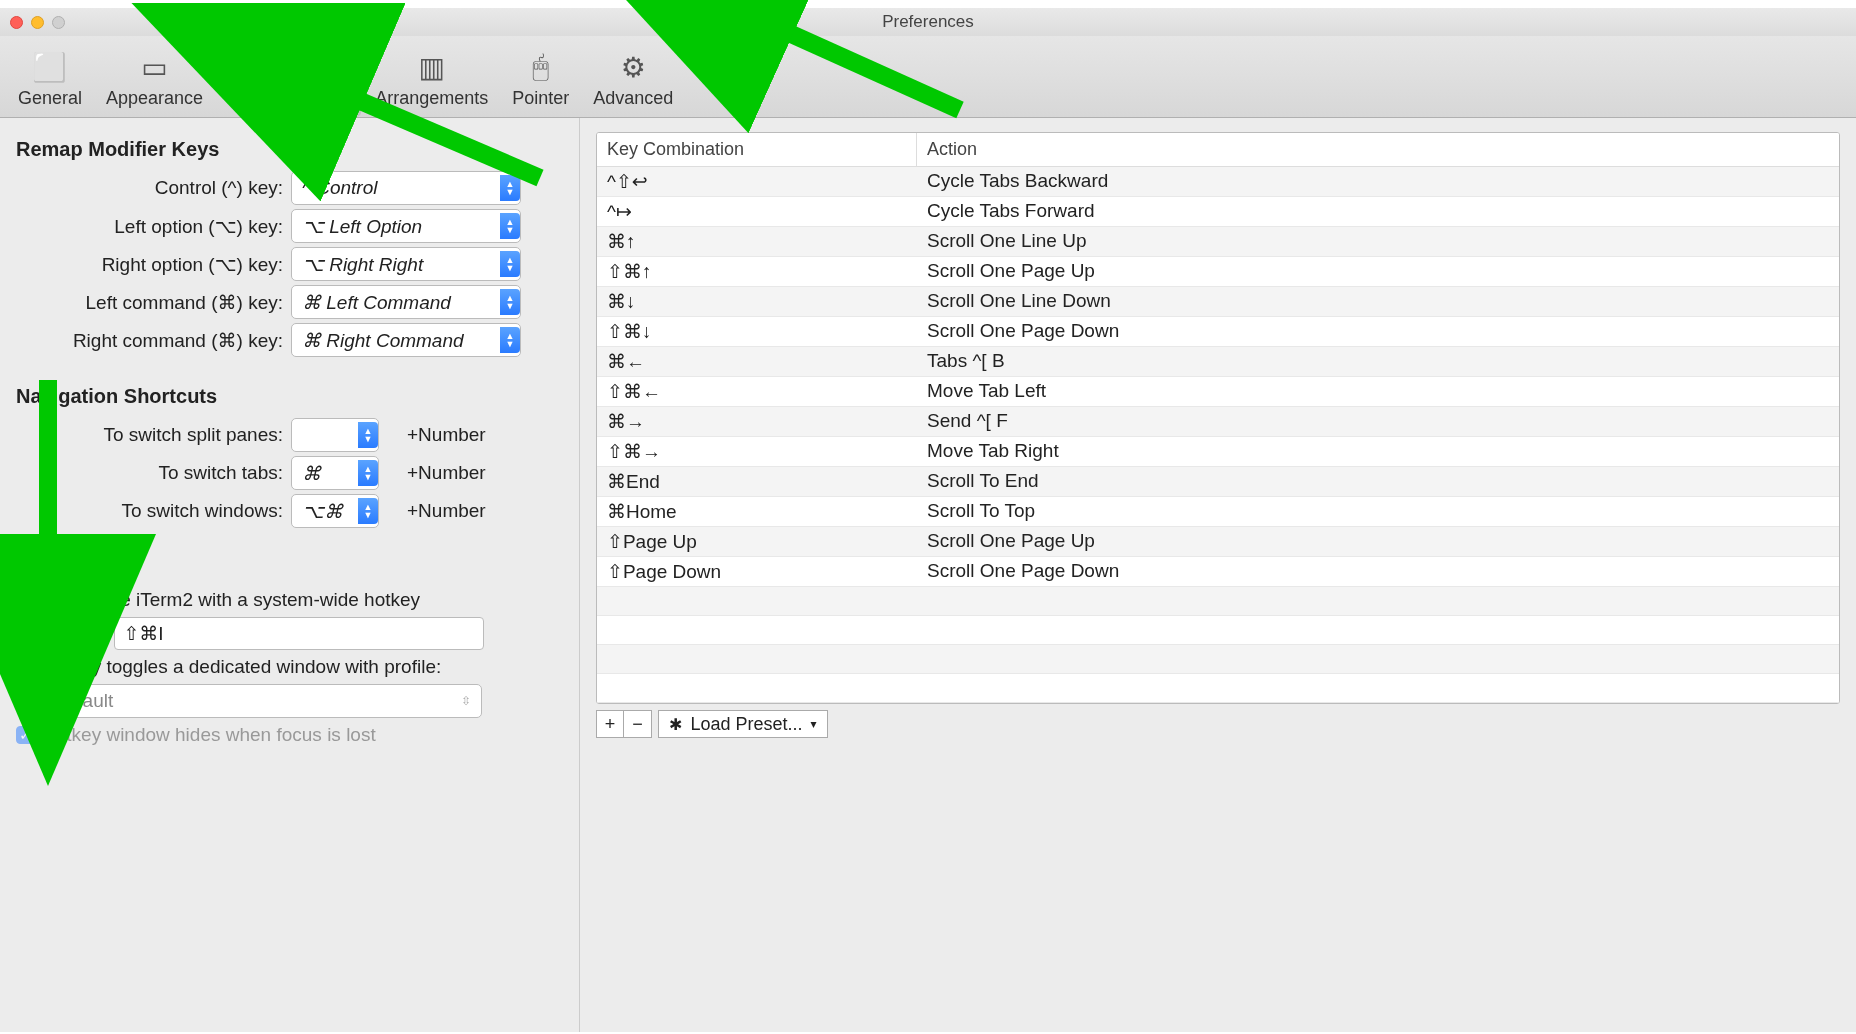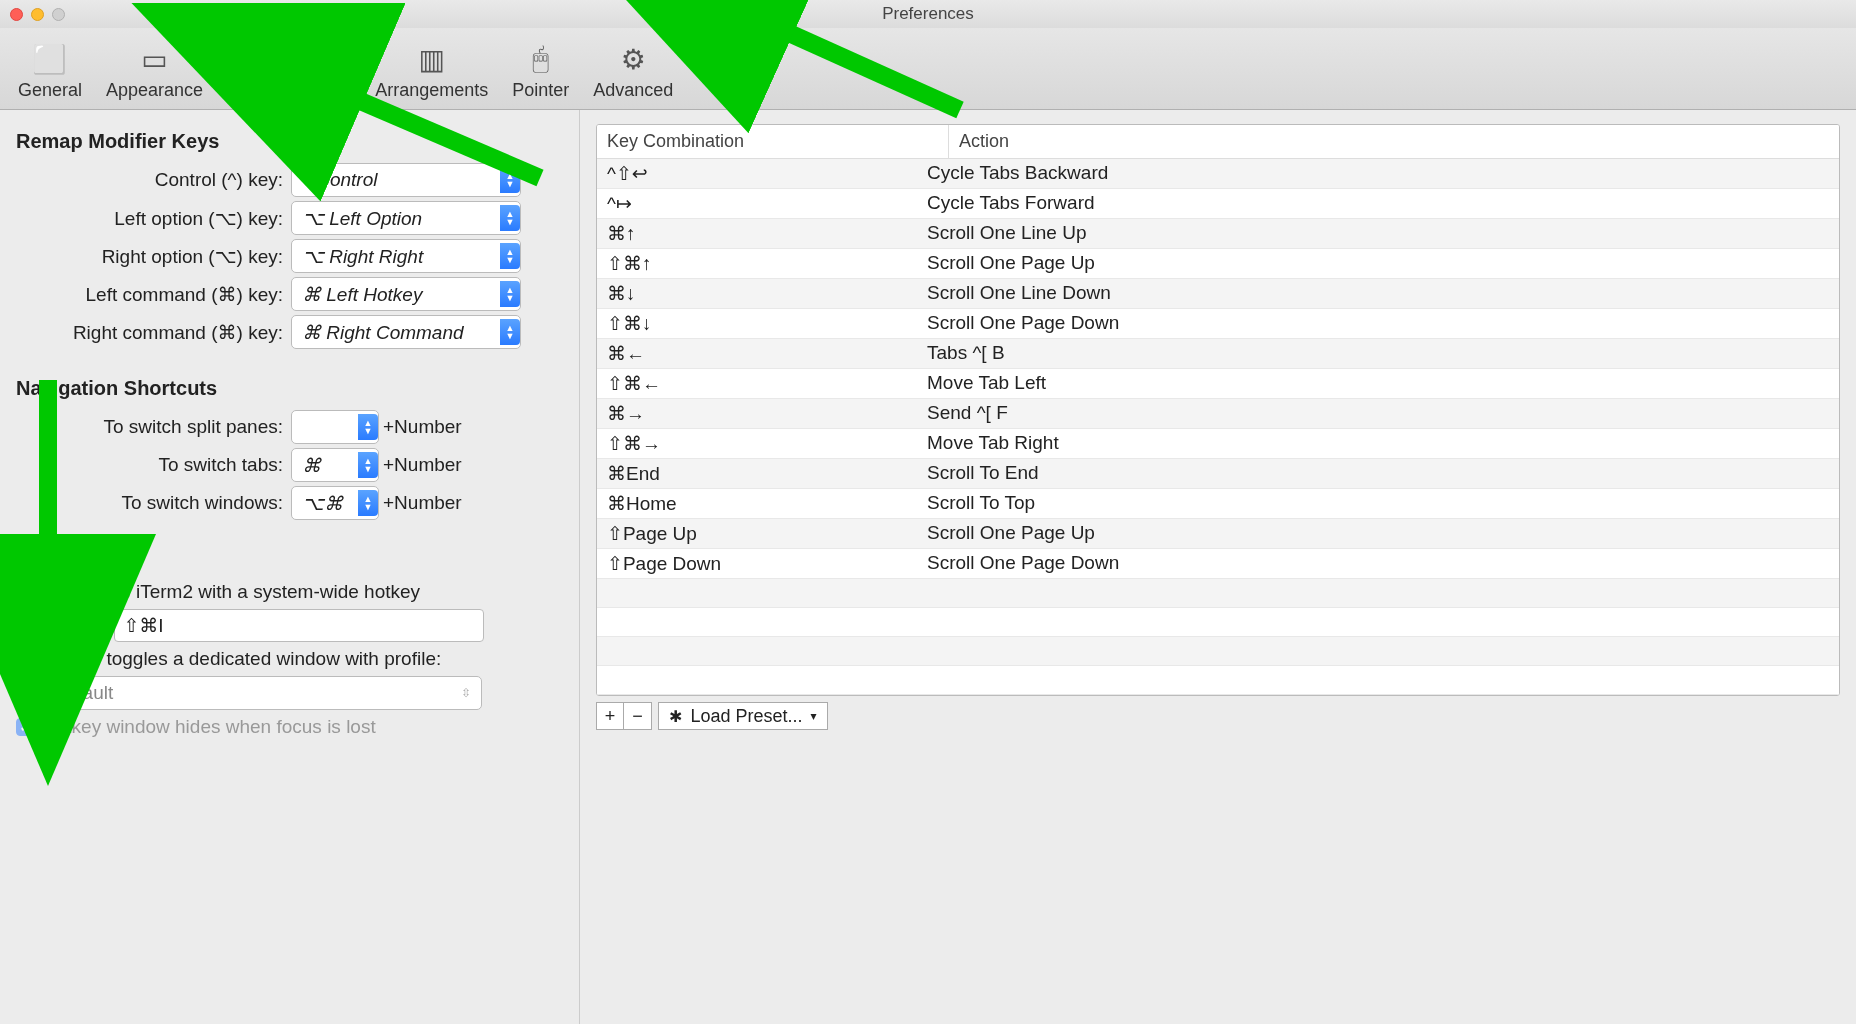--- a/index.html
+++ b/index.html
@@ -12,20 +12,21 @@
   overflow: hidden;
   color: #222;
 }
 .titlebar {
   height: 28px;
   background: linear-gradient(#e9e9e9, #dcdcdc);
   display: flex;
   align-items: center;
   padding: 4px 10px;
   position: relative;
+  margin-top: 8px;
 }
 .traffic { display: flex; gap: 8px; margin-right: 10px;}
 .tl { width: 13px; height: 13px; border-radius: 50%; }
 .tl.red { background:#ff5f57; border:1px solid #e24640;}
 .tl.yellow { background:#ffbd2e; border:1px solid #dfa023;}
 .tl.grey { background:#d0d0d0; border:1px solid #b0b0b0;}
 .window-title { position:absolute; left:50%; transform:translateX(-50%); font-size:17px; color:#444;}
 .toolbar {
   background: linear-gradient(#e6e6e6, #d7d7d7);
   border-bottom: 1px solid #b0b0b0;
@@ -78,21 +79,21 @@
   font-style: italic;
 }
 .mac-select.small { min-width: 88px; }
 .sel-arrows {
   width: 20px; height: 26px;
   background: linear-gradient(#5aa3ff,#2a7bff);
   border-radius: 0 4px 4px 0;
   display:flex; flex-direction:column; align-items:center; justify-content:center;
   color:#fff; font-size:9px; line-height:8px;
 }
-.suffix { margin-left: 4px; font-size:19px; }
+.suffix { margin-left: 28px; font-size:19px; }
 .checkbox-row { display:flex; align-items:center; gap:8px; margin:6px 0; }
 .chk {
   width:18px; height:18px; border:1px solid #999; border-radius:4px; background:#fff;
   display:inline-flex; align-items:center; justify-content:center; font-size:14px;
 }
 .chk.checked { background:#2a7bff; border-color:#2a7bff; color:#fff;}
 .chk.disabled { opacity:0.5; }
 .hotkey-input {
   border:1px solid #bbb; background:#fff; border-radius:4px;
   padding: 4px 8px; width: 370px; margin-left:8px; font-size:19px;
@@ -101,21 +102,21 @@
   border:1px solid #bbb; background:#fff; border-radius:5px;
   padding: 5px 10px; width: 440px; margin: 6px 0 6px 26px;
   display:flex; justify-content:space-between; align-items:center;
   color:#888; font-size:19px;
 }
 .disabled-text { color:#999; }
 
 .table-wrap { border:1px solid #bbb; background:#fff; border-radius:3px; overflow:hidden; }
 .table-head { display:flex; background:#fff; border-bottom:1px solid #ddd; }
 .th { padding:6px 10px; font-size:18px; color:#444; }
-.th:first-child { width:352px; border-right:1px solid #ddd;}
+.th:first-child { width:320px; border-right:1px solid #ddd;}
 .row { display:flex; border-bottom:1px solid #e8e8e8; }
 .row:nth-child(odd){ background:#f4f4f4; }
 .row:nth-child(even){ background:#fff; }
 .cell { padding:3px 10px; font-size:19px; }
 .cell:first-child { width:320px; }
 .table-footer { display:flex; align-items:center; gap:0; margin-top:6px; }
 .sq-btn {
   width:28px; height:28px; border:1px solid #aaa; background:#fff;
   display:flex; align-items:center; justify-content:center; font-size:18px;
 }
@@ -194,21 +195,21 @@
         <div class="form-row">
           <div class="lbl">Right option (⌥) key:</div>
     <div class="mac-select">
       <span>⌥ Right Right</span>
       <span class="sel-arrows">▲<br>▼</span>
     </div>
         </div>
         <div class="form-row">
           <div class="lbl">Left command (⌘) key:</div>
     <div class="mac-select">
-      <span>⌘ Left Hotkey</span>
+      <span>⌘ Left Command</span>
       <span class="sel-arrows">▲<br>▼</span>
     </div>
         </div>
         <div class="form-row">
           <div class="lbl">Right command (⌘) key:</div>
     <div class="mac-select">
       <span>⌘ Right Command</span>
       <span class="sel-arrows">▲<br>▼</span>
     </div>
         </div>

